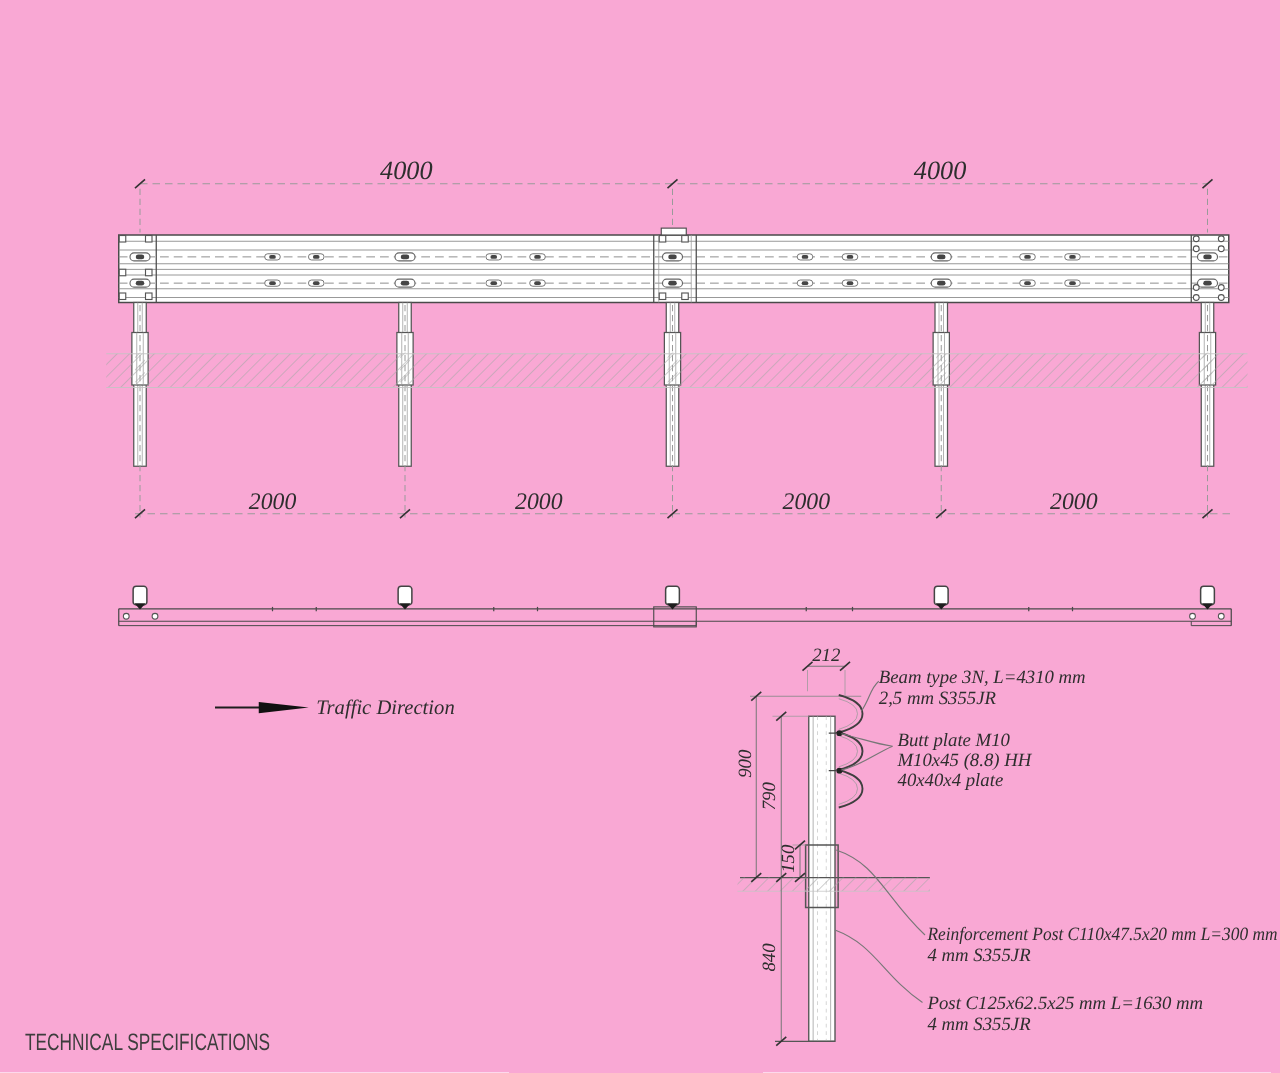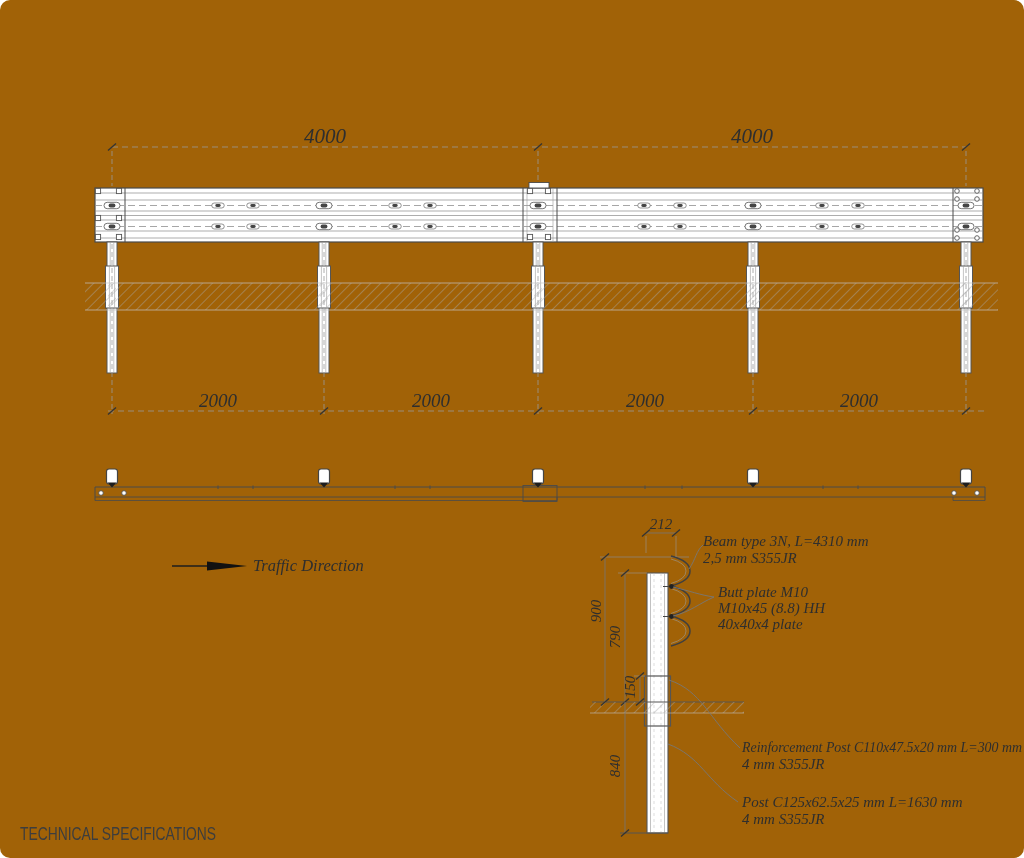--- a/index.html
+++ b/index.html
@@ -1,16 +1,16 @@
 <!DOCTYPE html>
 <html><head>
 <meta charset="utf-8">
 <style>
   html,body{margin:0;padding:0;background:#ffffff;}
-  .sheet{width:1024px;height:858px;position:relative;background:#a16207;overflow:hidden;border-radius:10px;}
+  .sheet{width:1024px;height:858px;position:relative;background:#f9a8d4;overflow:hidden;}
   svg{display:block;}
   text{fill:#2e2e2e;}
   .dimtxt{font-family:"Liberation Serif",serif;font-style:italic;}
   .note{font-family:"Liberation Serif",serif;font-style:italic;font-size:15px;}
   .titletxt{font-family:"Liberation Sans",sans-serif;fill:#3d3d3d;}
 </style>
 </head>
 <body>
 
 <div class="sheet">

